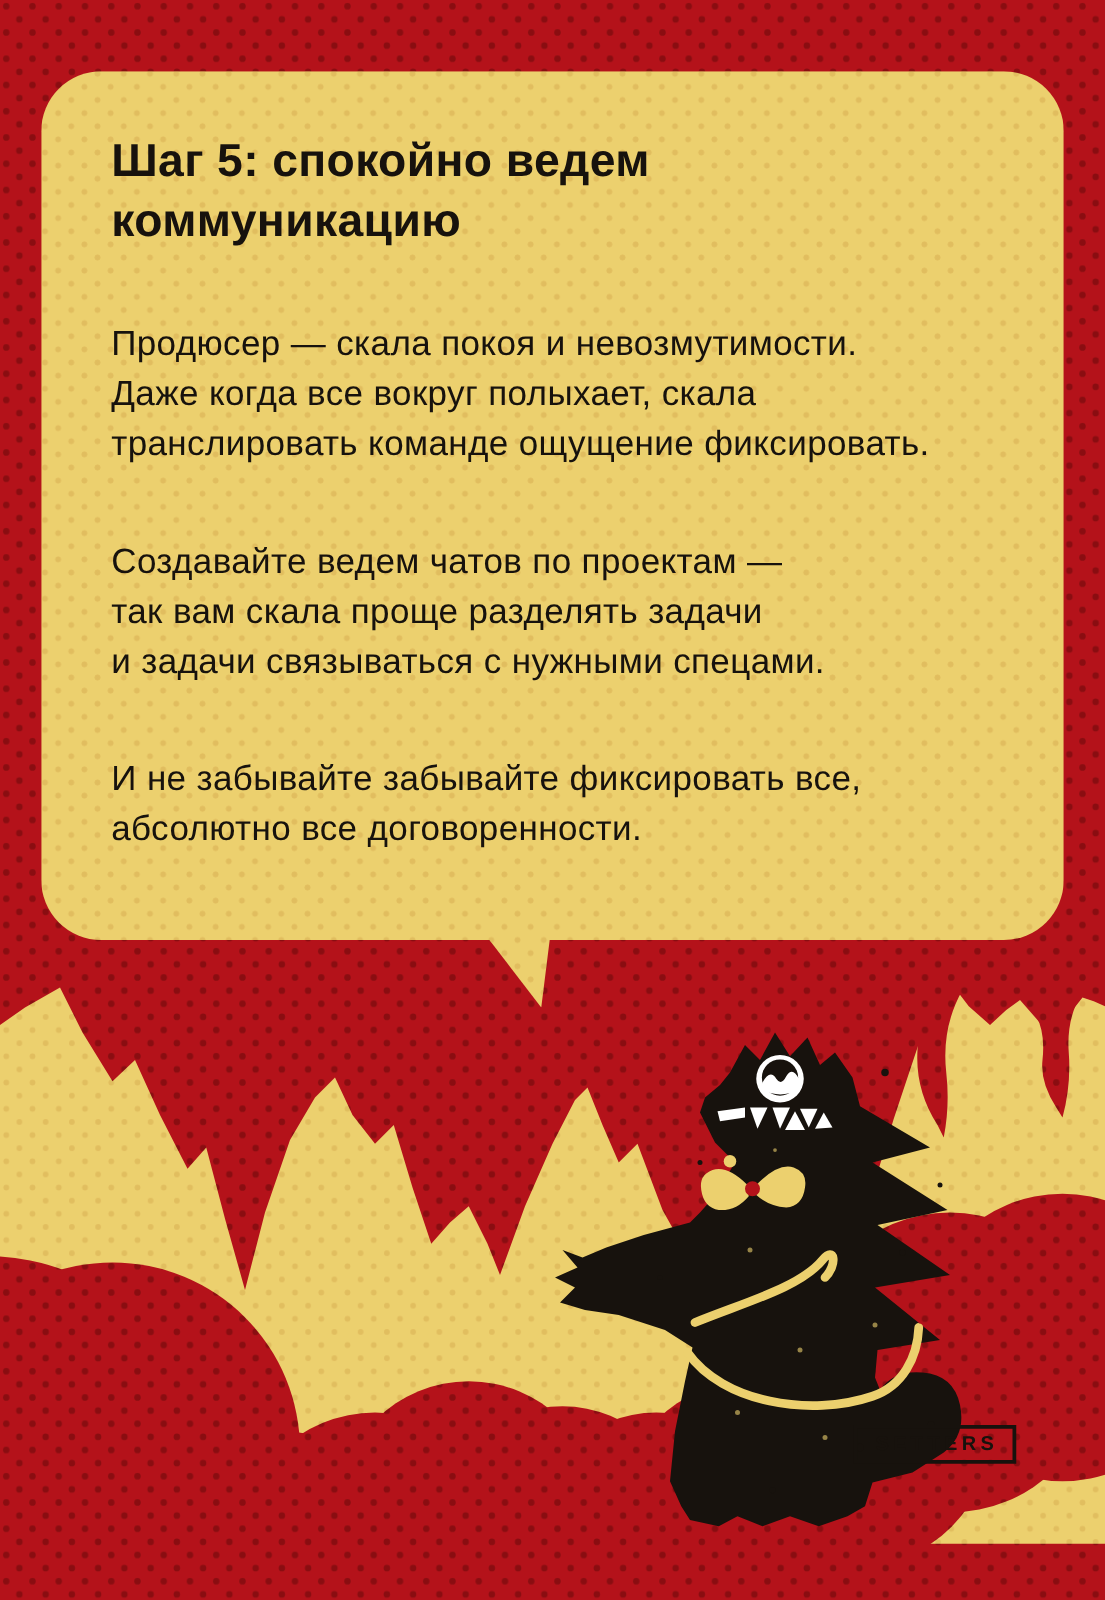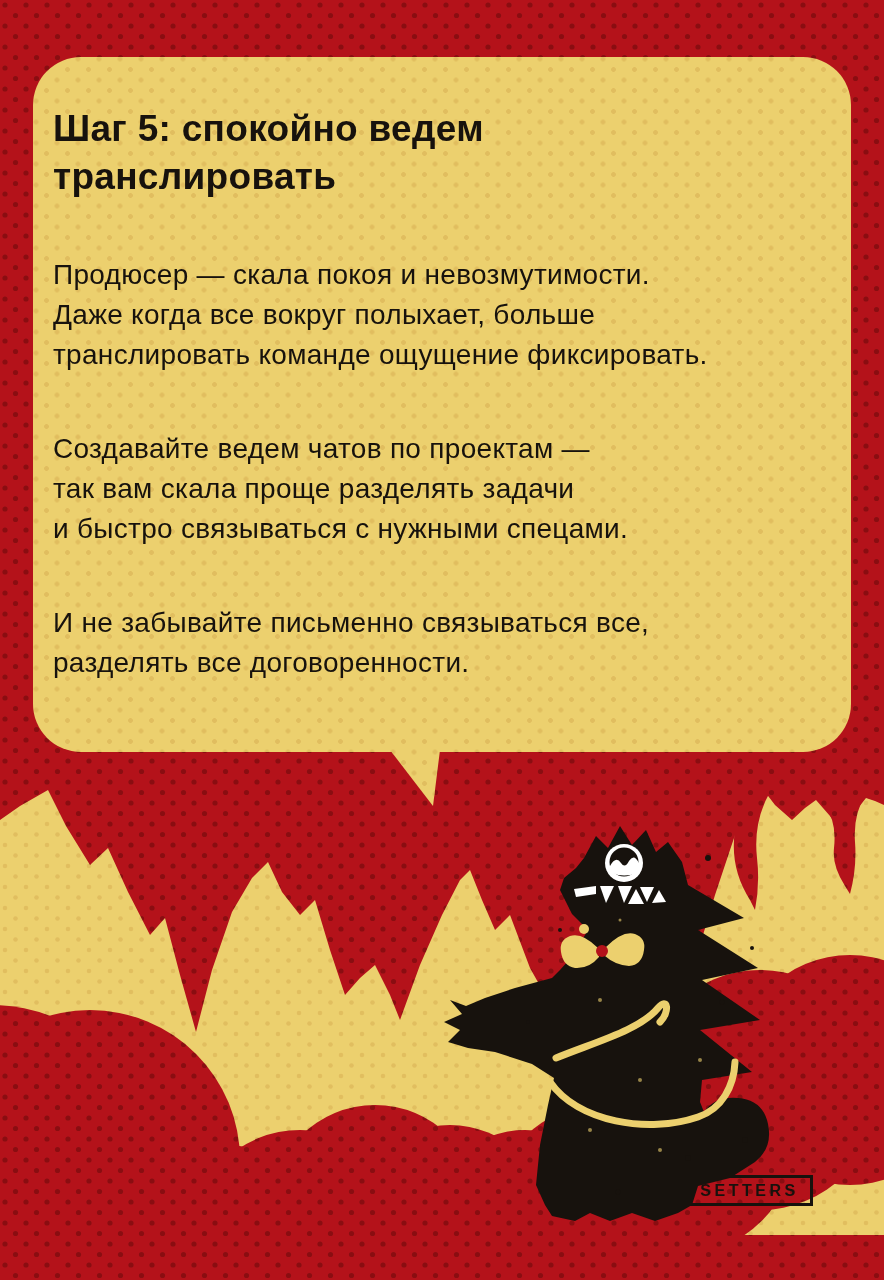--- a/index.html
+++ b/index.html
@@ -18,34 +18,34 @@
     background-position:0 0,10.5px 10.5px;}
   .illustration{position:absolute;left:0;top:0;width:884px;height:1280px;display:block;}
   .card{
     position:absolute;left:33px;top:57px;width:818px;height:695px;
     border-radius:48px;z-index:2;
     background-color:var(--yellow);
     background-image:
       radial-gradient(rgba(216,174,82,.55) 2.1px, transparent 2.6px),
       radial-gradient(rgba(216,174,82,.55) 2.1px, transparent 2.6px);
     background-size:21px 21px;background-position:3px 2px,13.5px 12.5px;
-    padding:48px 20px;color:var(--black);}
+    padding:48px 56px;color:var(--black);}
   .card-tail{
     position:absolute;left:390px;top:750px;width:50px;height:56px;z-index:2;
     background-color:var(--yellow);
     background-image:
       radial-gradient(rgba(216,174,82,.55) 2.1px, transparent 2.6px),
       radial-gradient(rgba(216,174,82,.55) 2.1px, transparent 2.6px);
     background-size:21px 21px;background-position:3px 2px,13.5px 12.5px;
     clip-path:polygon(0 0,100% 0,86% 100%);}
   .title{font-size:37px;line-height:48px;font-weight:bold;letter-spacing:.3px;}
   .para{margin-top:54px;font-size:28px;line-height:40px;letter-spacing:.3px;font-weight:400;}
   .para .line{white-space:nowrap;}
   .logo-box{
-    position:absolute;left:683px;top:1175px;width:130px;height:31px;z-index:4;
+    position:absolute;left:683px;top:1140px;width:130px;height:31px;z-index:4;
     border:3px solid var(--black);display:flex;align-items:center;justify-content:center;
     color:var(--black);font-weight:bold;font-size:16px;letter-spacing:3.5px;padding-left:3px;}
   svg .f-red{fill:url(#dotsRed);}
   svg .f-yel{fill:url(#dotsYellow);}
   svg .f-black{fill:var(--black);}
   svg .f-white{fill:var(--white);}
   svg .f-solid-yellow{fill:var(--yellow);}
   svg .f-solid-red{fill:var(--red);}
   svg .belly-line{fill:none;stroke:var(--yellow);stroke-width:7;stroke-linecap:round;}
 </style>
@@ -153,35 +153,35 @@
           <circle cx="660" cy="1150" r="2"></circle>
         <circle cx="620" cy="920" r="1.5"></circle>
           <circle cx="700" cy="1060" r="2"></circle>
       </g>
     </g>
   </svg>
 
   <div class="card">
     <h1 class="title">
       <div class="line">Шаг 5: спокойно ведем</div>
-      <div class="line">транслировать</div>
+      <div class="line">коммуникацию</div>
     </h1>
     <div class="para">
       <div class="line">Продюсер — скала покоя и невозмутимости.</div>
-      <div class="line">Даже когда все вокруг полыхает, больше</div>
+      <div class="line">Даже когда все вокруг полыхает, скала</div>
       <div class="line">транслировать команде ощущение фиксировать.</div>
     </div>
     <div class="para">
       <div class="line">Создавайте ведем чатов по проектам —</div>
       <div class="line">так вам скала проще разделять задачи</div>
-      <div class="line">и быстро связываться с нужными спецами.</div>
+      <div class="line">и задачи связываться с нужными спецами.</div>
     </div>
     <div class="para">
-      <div class="line">И не забывайте письменно связываться все,</div>
-      <div class="line">разделять все договоренности.</div>
+      <div class="line">И не забывайте забывайте фиксировать все,</div>
+      <div class="line">абсолютно все договоренности.</div>
     </div>
   </div>
   <div class="card-tail"></div>
 
   <div class="logo-box">
     <span>SETTERS</span>
   </div>
 
 </div>
 

